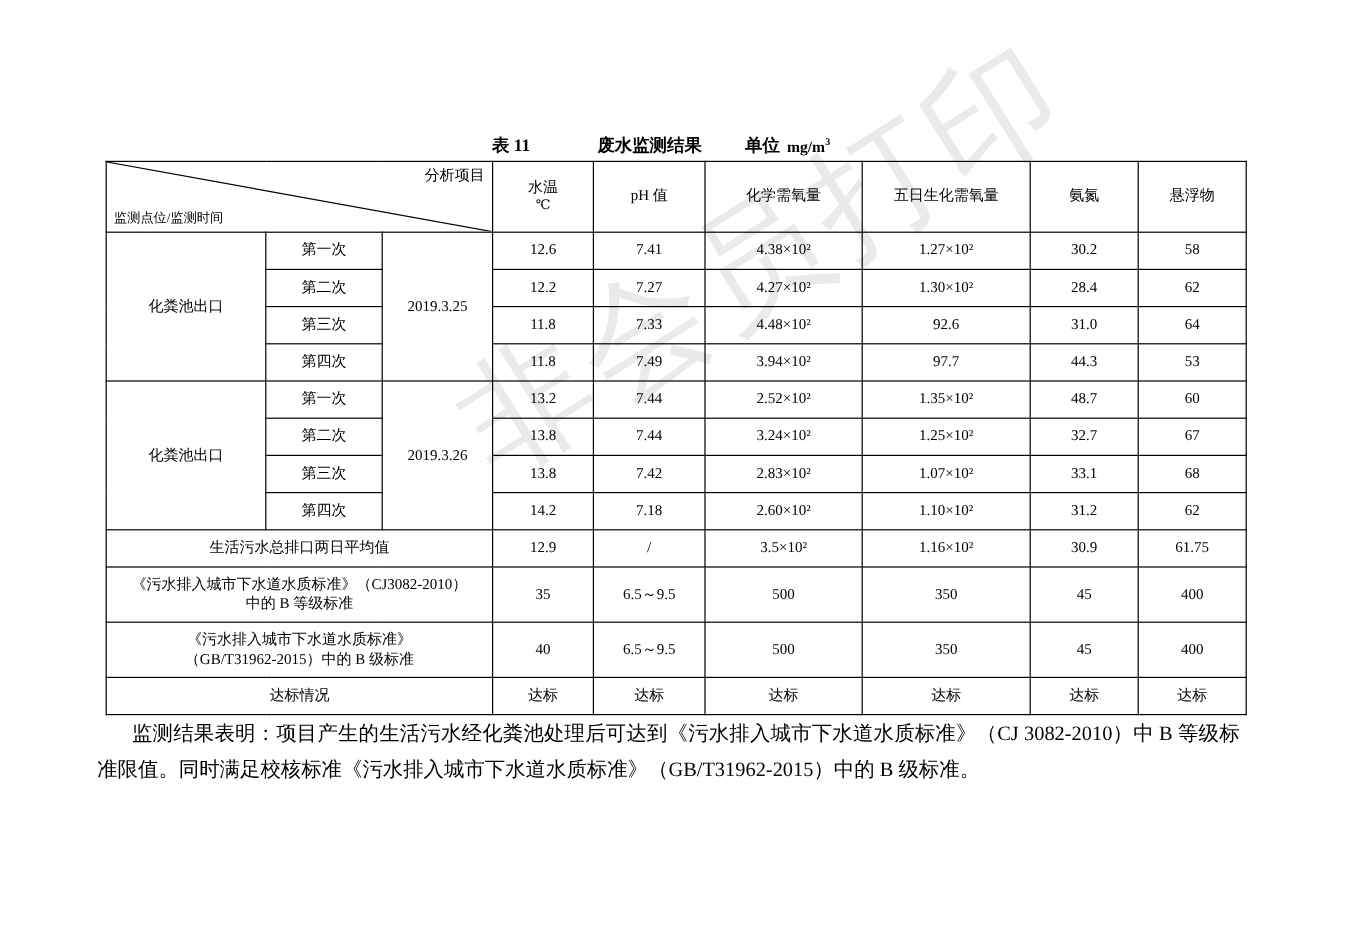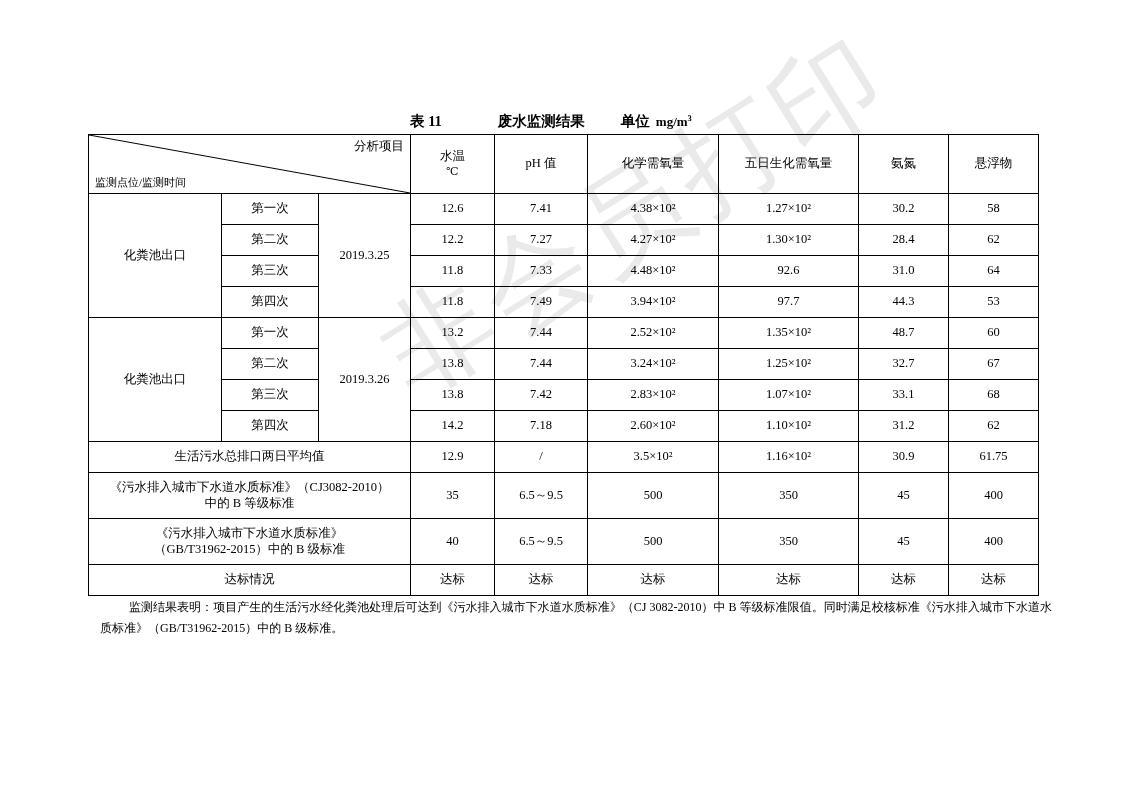--- a/index.html
+++ b/index.html
@@ -99,24 +99,24 @@
     transform: rotate(-32deg);
     transform-origin: left top;
     white-space: nowrap;
     letter-spacing: 6px;
     pointer-events: none;
     user-select: none;
   }
 
   .para {
     position: absolute;
-    left: 100px;
+    left: 81px;
     top: 597px;
     width: 952px;
-    font-size: 12px;
+    font-size: 17px;
     line-height: 1.75;
     text-align: justify;
     text-indent: 29px;
   }
 </style>
 </head>
 <body>
 
 <div class="page">
 

